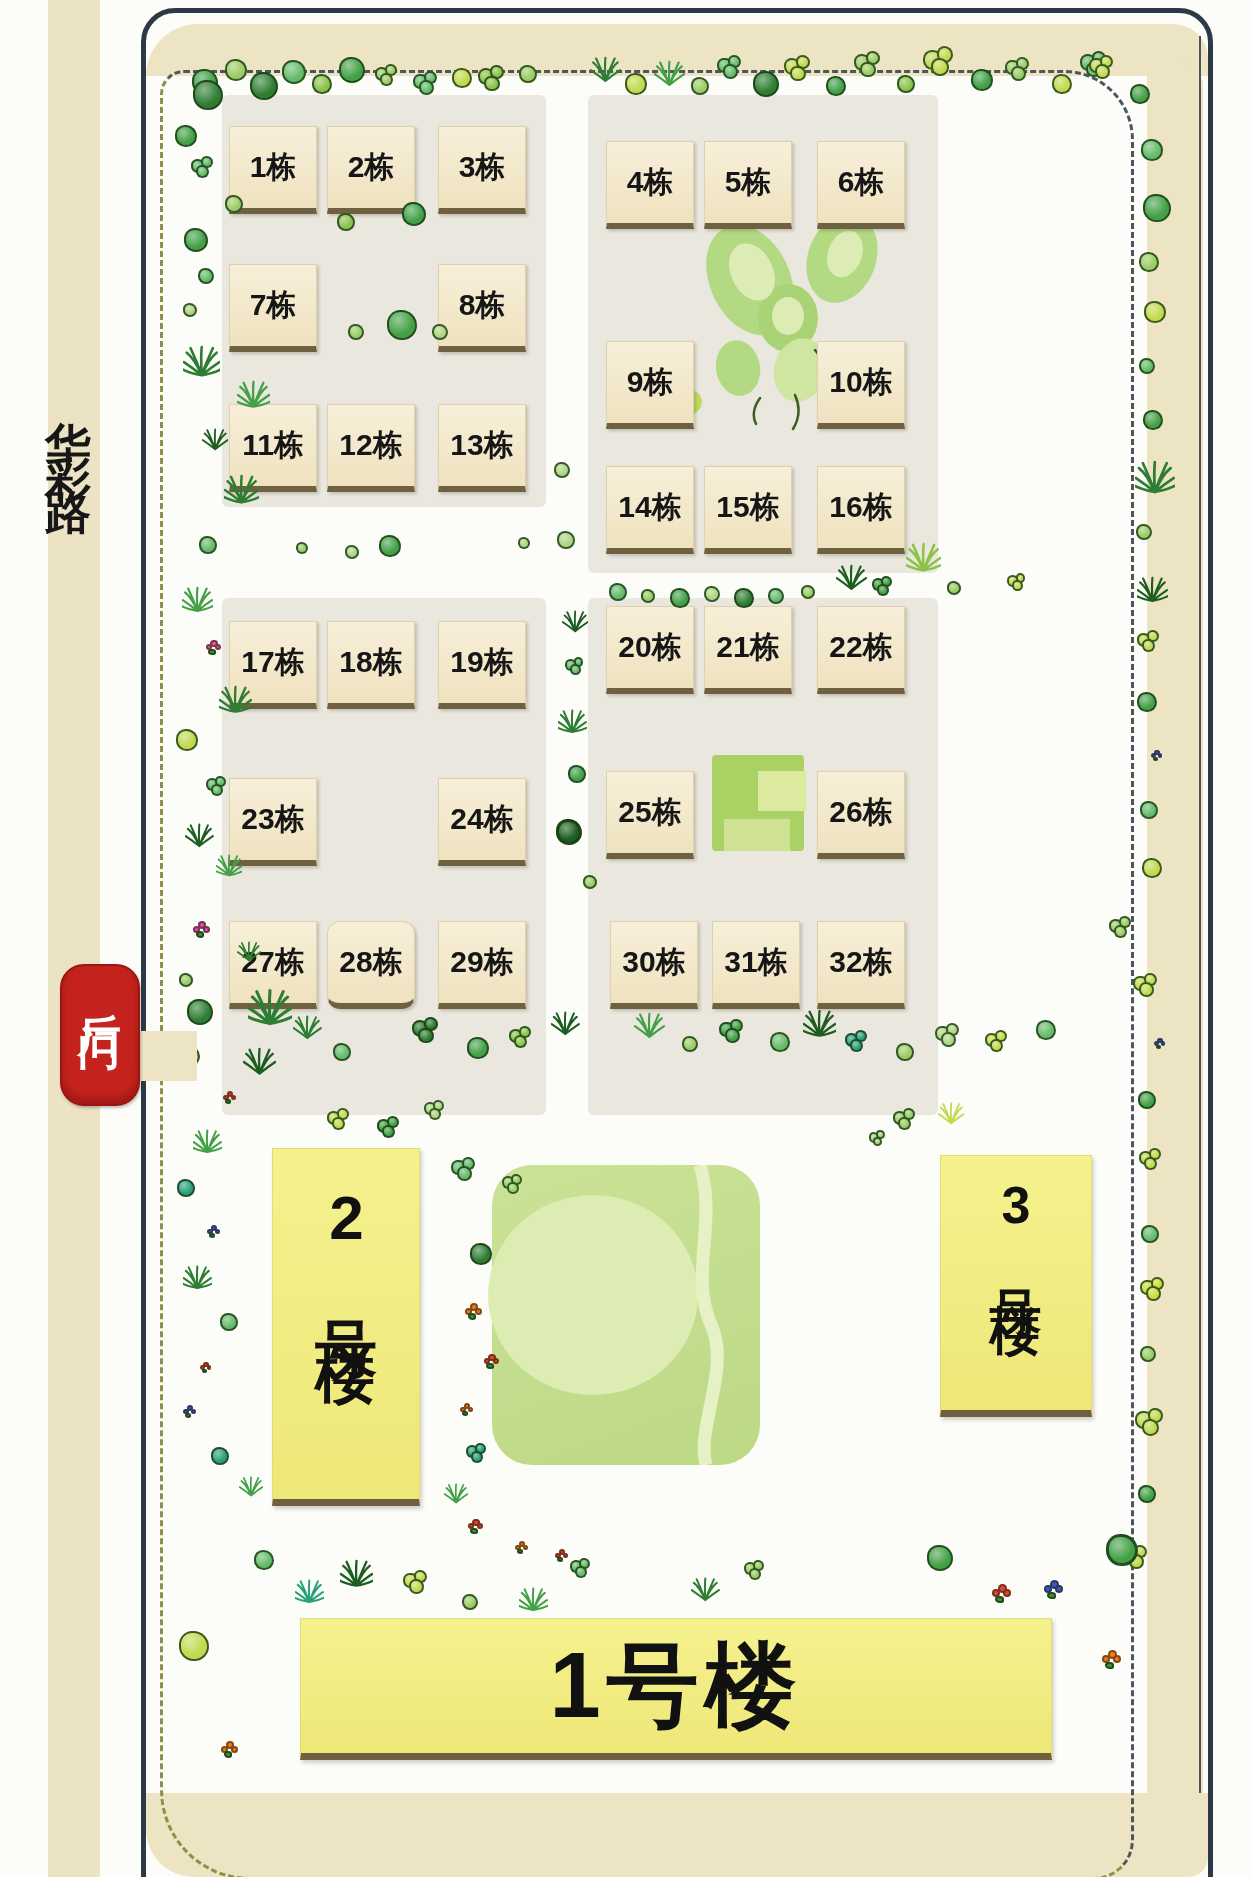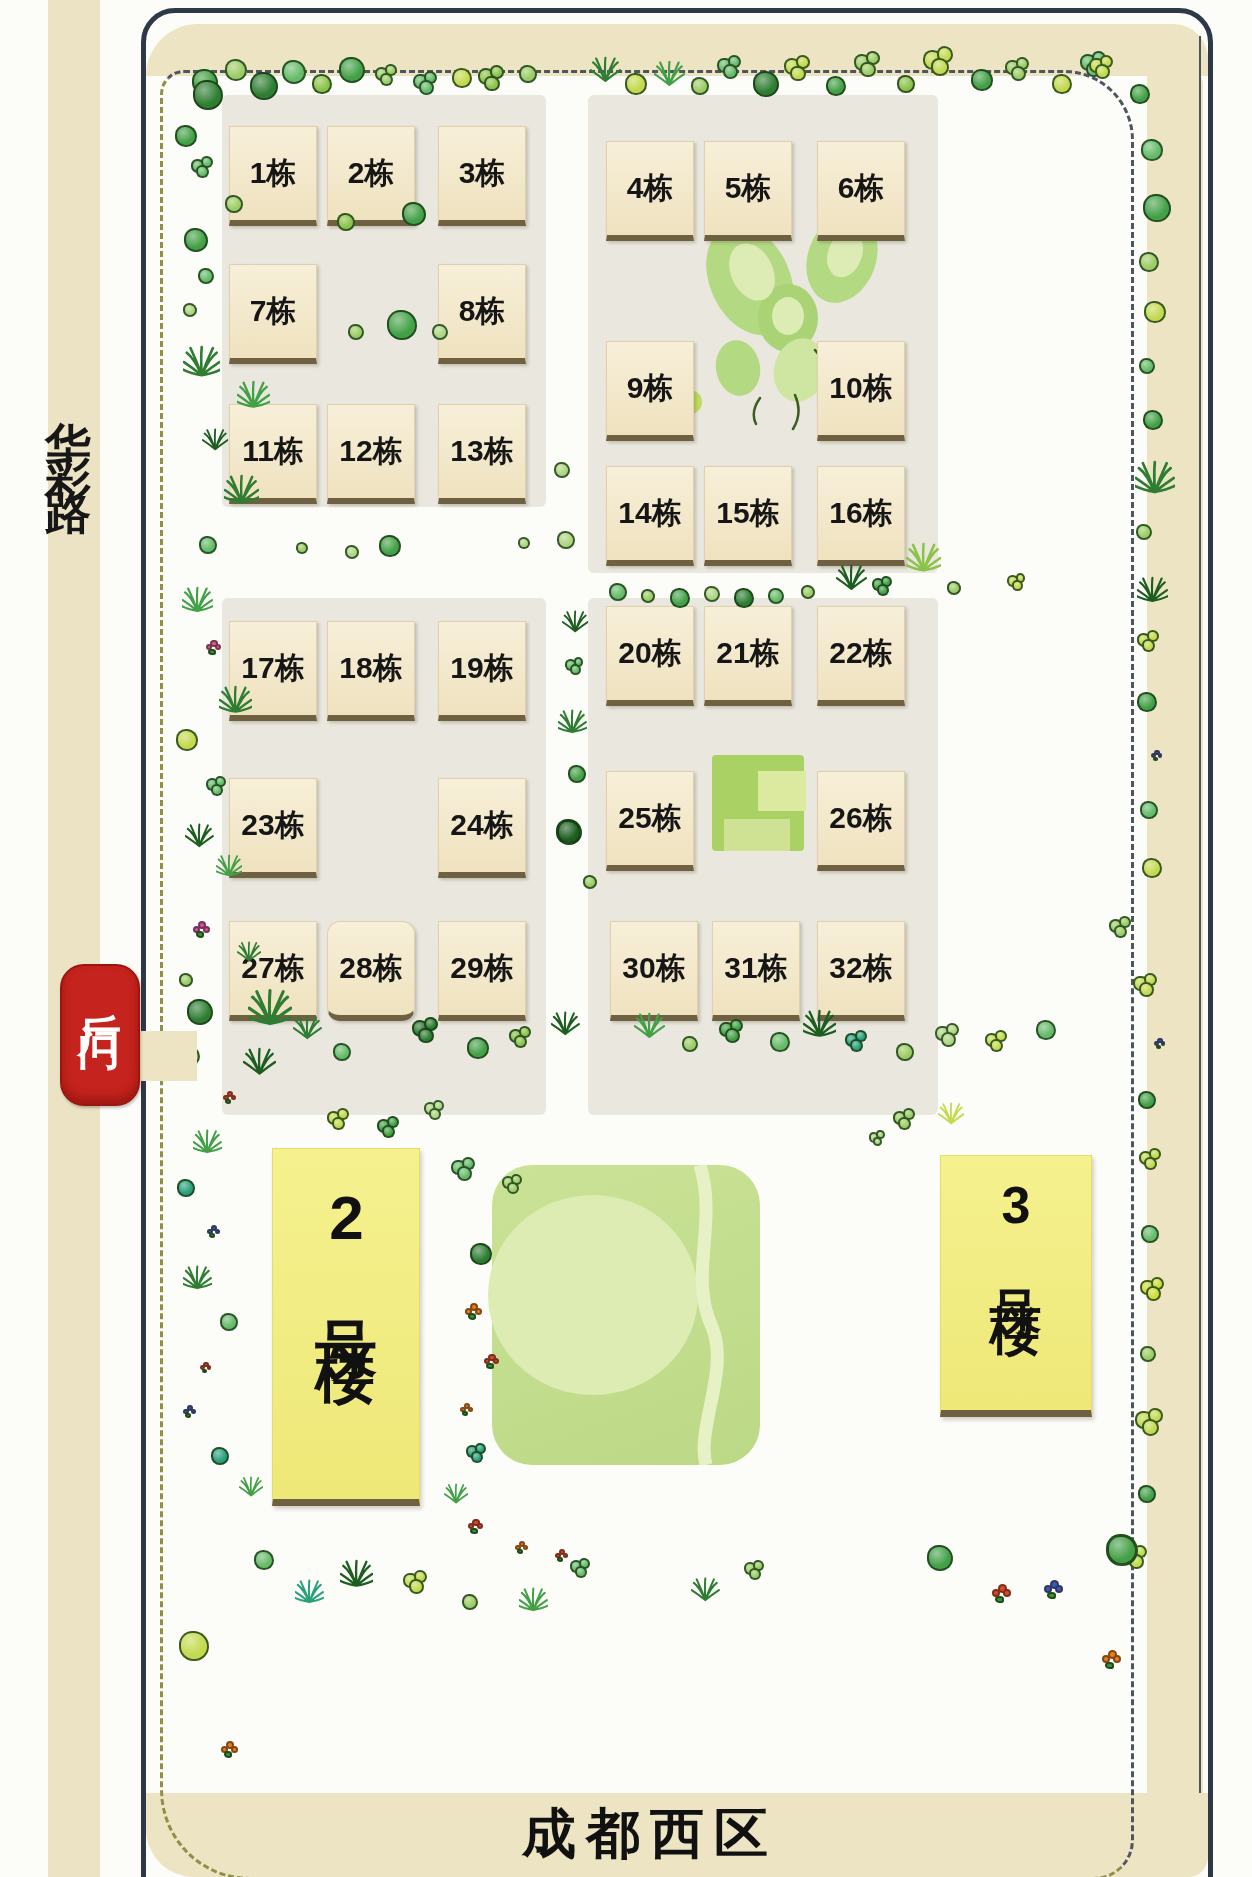--- a/index.html
+++ b/index.html
@@ -38,21 +38,21 @@
     display:flex;justify-content:center;
   }
   .gate-stamp .vlabel{
     writing-mode:vertical-rl;text-orientation:upright;letter-spacing:10px;
     color:#ffffff;font-size:44px;font-weight:700;margin-top:12px;
   }
   
   .block{position:absolute;background:#e9e7de;border-radius:6px;}
   
   .sq{
-    position:absolute;width:88px;height:100px;
+    position:absolute;width:88px;height:88px;
     background:linear-gradient(180deg,#f7efd9,#efe2bf);
     border:1px solid #e0d1ab;border-bottom:6px solid #6e6040;
     box-shadow:2px 2px 3px rgba(60,50,20,.22);
     display:flex;align-items:center;justify-content:center;
     font-size:30px;font-weight:600;color:#161616;white-space:nowrap;
   }
   
   .tower{
     position:absolute;background:linear-gradient(180deg,#f5f18e,#eee878);
     border:1px solid #e4dd6d;border-bottom:7px solid #6e6040;
@@ -234,22 +234,24 @@
         <span>32栋</span>
       </div>
     </div>
 
   <div class="tower" style="left:272px;top:1148px;width:148px;height:358px;">
     <span class="vlabel" style="top:34px;font-size:62px;letter-spacing:20px;">2号楼</span>
   </div>
   <div class="tower" style="left:940px;top:1155px;width:152px;height:262px;">
     <span class="vlabel" style="top:20px;font-size:52px;letter-spacing:14px;">3号楼</span>
   </div>
-
-  <div class="region-label">成都西区</div>
+  <div class="tower" style="left:300px;top:1618px;width:752px;height:142px;">
+    <span class="tower-1-label">1号楼</span>
+  </div>
+
 
   <div id="plants">
       <div class="plant" style="left: 192px; top: 69px; width: 26px; height: 26px;">
         <div class="blob" style="left: 0px; top: 0px; width: 26px; height: 26px; background: radial-gradient(circle at 35% 30%, rgba(255, 255, 255, 0.45), rgba(255, 255, 255, 0) 60%), rgb(67, 160, 71);"></div>
       </div>
       <div class="plant" style="left: 225px; top: 59px; width: 22px; height: 22px;">
         <div class="blob" style="left: 0px; top: 0px; width: 22px; height: 22px; background: radial-gradient(circle at 35% 30%, rgba(255, 255, 255, 0.45), rgba(255, 255, 255, 0) 60%), rgb(156, 204, 101);"></div>
       </div>
       <div class="plant" style="left: 250px; top: 72px; width: 28px; height: 28px;">
         <div class="blob" style="left: 0px; top: 0px; width: 28px; height: 28px; background: radial-gradient(circle at 35% 30%, rgba(255, 255, 255, 0.45), rgba(255, 255, 255, 0) 60%), rgb(46, 125, 50);"></div>

